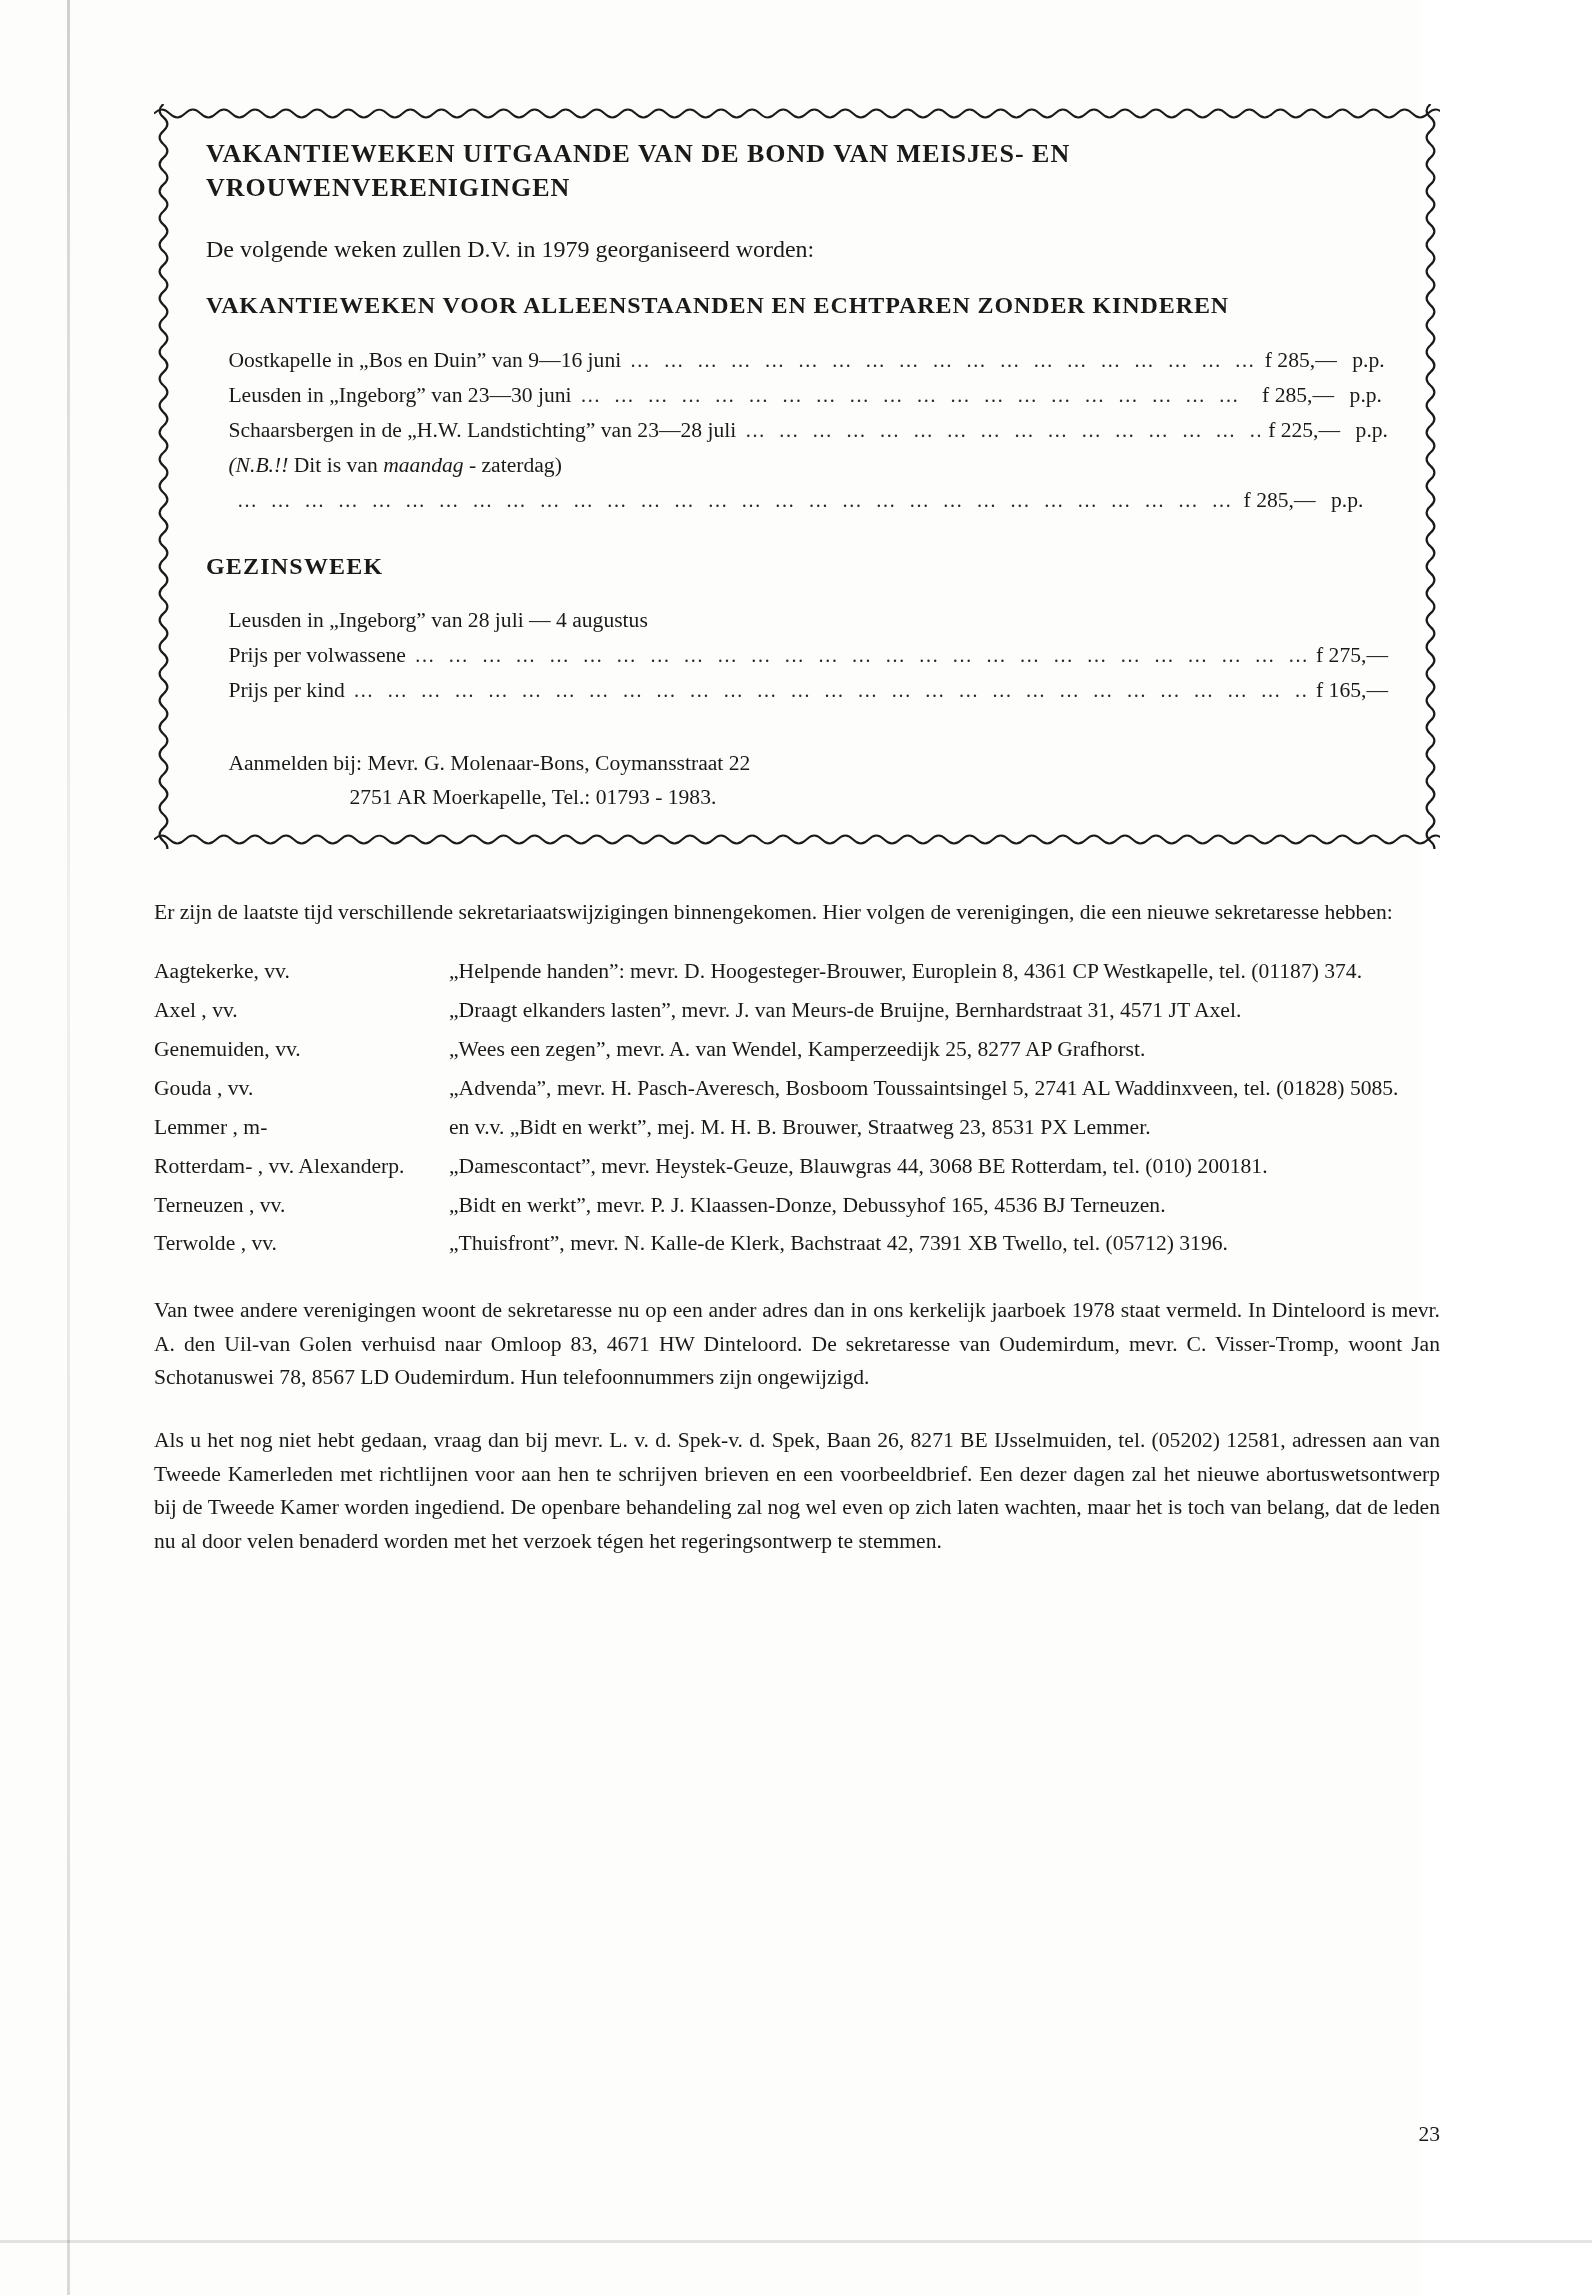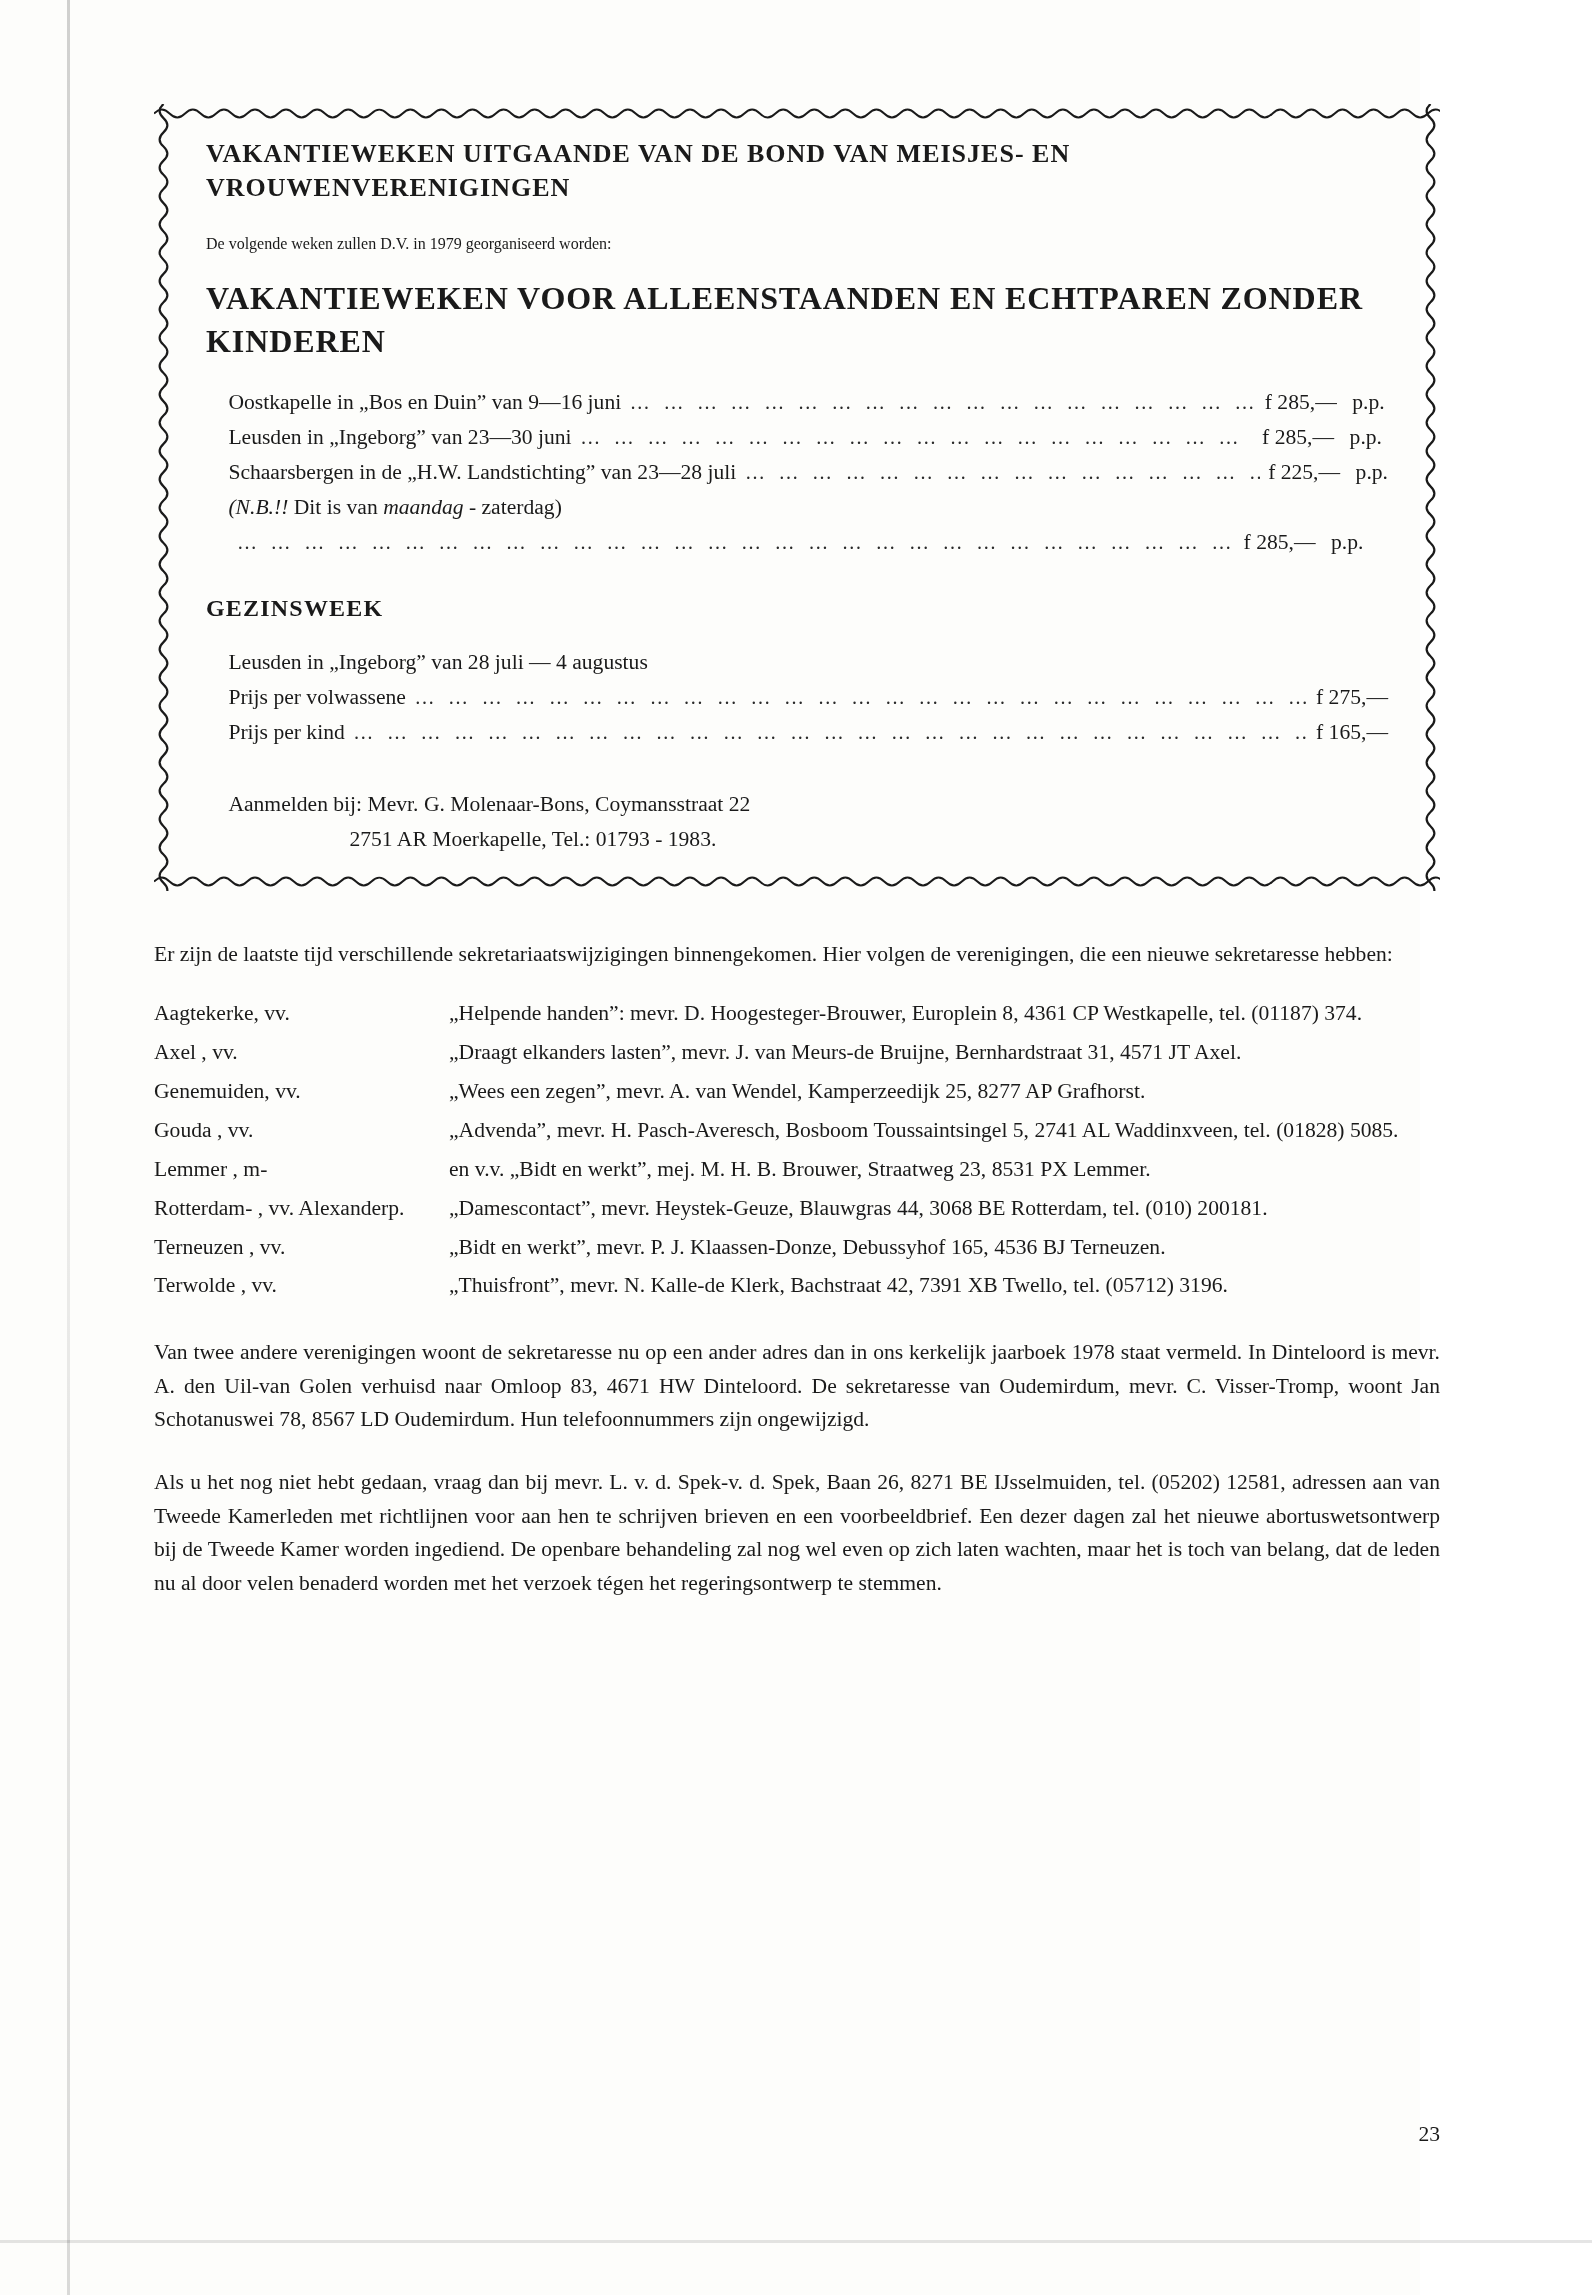--- a/index.html
+++ b/index.html
@@ -61,26 +61,26 @@
 
   h1.box-title {
     font-size: 26px;
     font-weight: bold;
     letter-spacing: 1px;
     line-height: 1.32;
     margin: 0 0 26px 0;
     font-family: "Liberation Serif", serif;
   }
   p.lead {
-    font-size: 16px;
+    font-size: 24px;
     line-height: 1.45;
     margin: 0 0 22.4px 0;
   }
   h2.sub-title {
-    font-size: 32px;
+    font-size: 24px;
     font-weight: bold;
     letter-spacing: 0.9px;
     line-height: 1.34;
     margin: 0 0 22.4px 0;
   }
   h2.section-title {
     font-size: 24px;
     font-weight: bold;
     letter-spacing: 1.2px;
     margin: 35px 0 22.4px 0;

